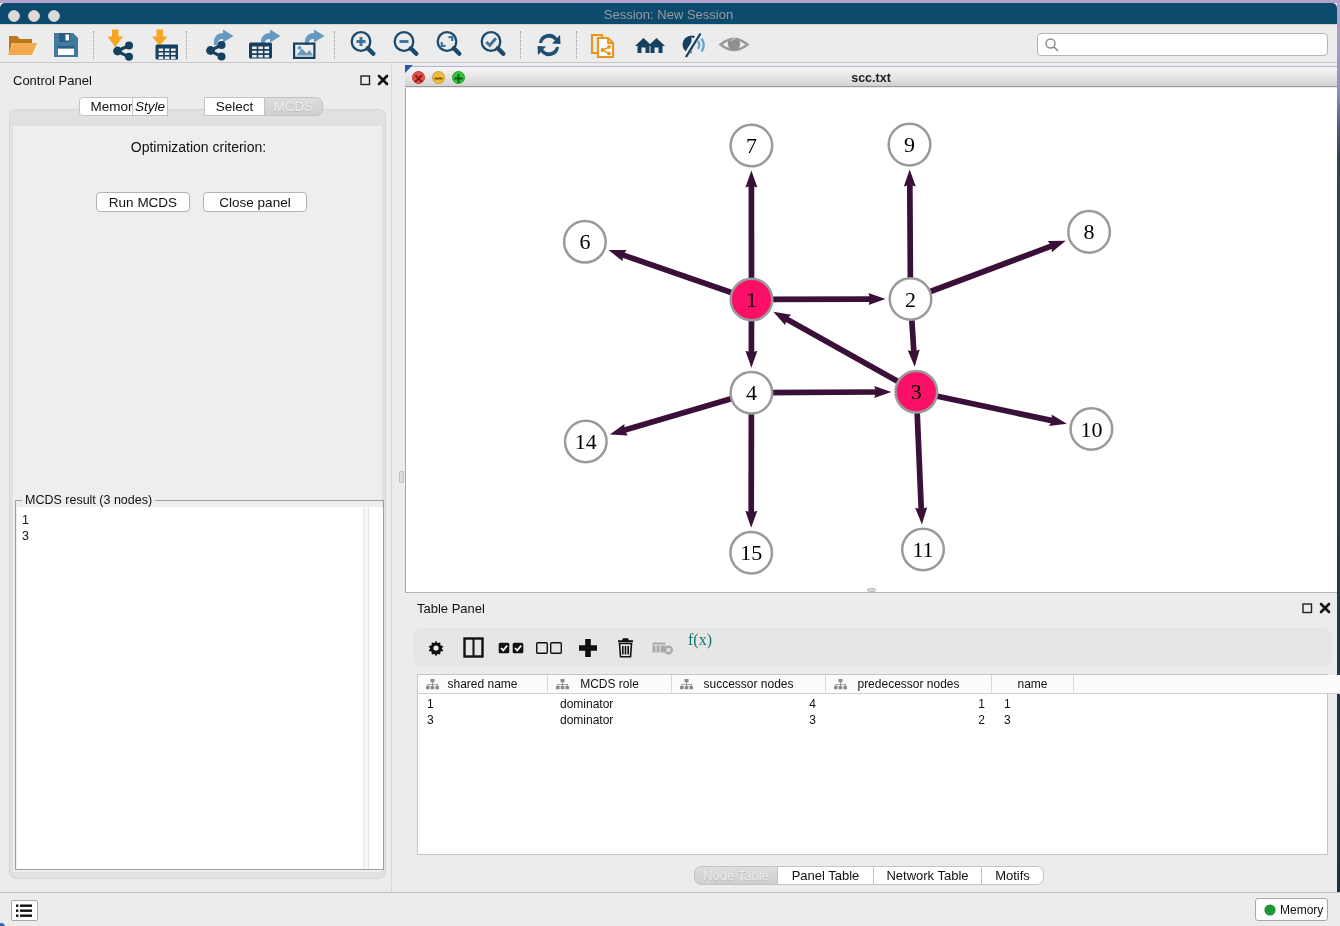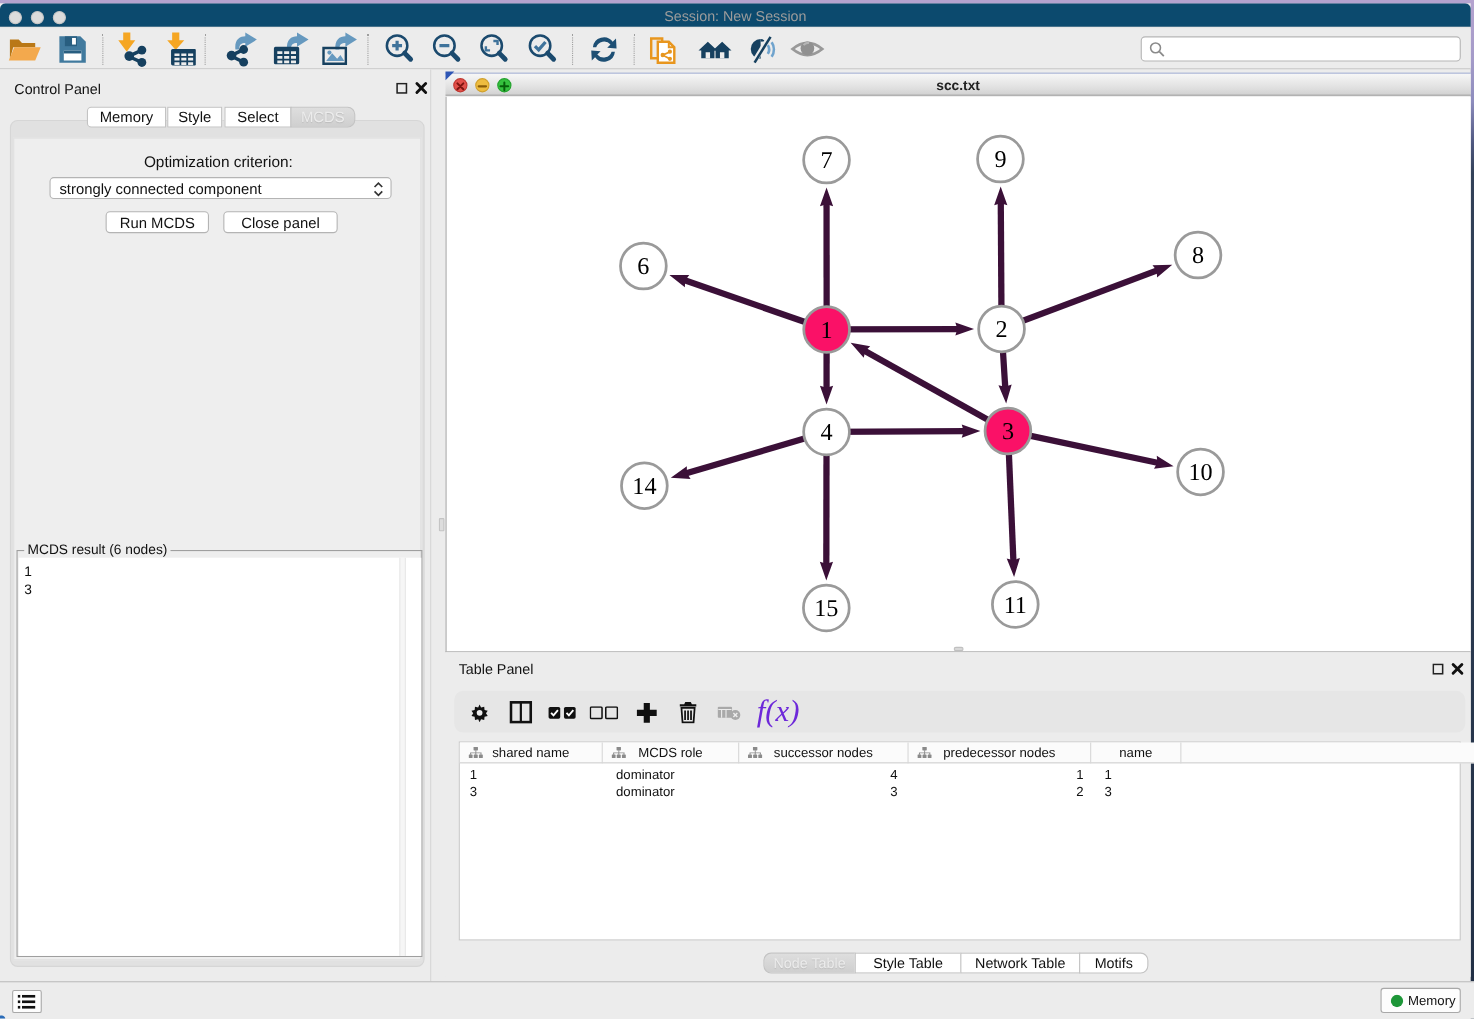--- a/index.html
+++ b/index.html
@@ -227,37 +227,32 @@
   <div id="cp-title">Control Panel</div>
   <svg class="abs" style="left:360px;top:12px;" width="11" height="11" viewBox="0 0 11 11">
       <rect x="1" y="1" width="8.5" height="8.5" fill="none" stroke="#222" stroke-width="1.4"></rect>
     </svg>
   <svg class="abs" style="left:377px;top:11px;" width="12" height="12" viewBox="0 0 12 12">
       <path d="M2 2 L10 10 M10 2 L2 10" stroke="#111" stroke-width="2.6" stroke-linecap="round"></path>
     </svg>
   <div id="tabcontent"></div>
   <div id="tabinner">
     <div id="optlabel">Optimization criterion:</div>
-    <div id="dropdown">strongly connected component
-      <svg width="10" height="14" viewBox="0 0 10 14" style="position:absolute;right:6px;top:3px;">
-          <path d="M1.5 5 L5 1.5 L8.5 5 M1.5 9 L5 12.5 L8.5 9" fill="none" stroke="#333" stroke-width="1.5"></path>
-        </svg>
-    </div>
     <div class="btn" style="left:83px;width:94px;">Run MCDS</div>
     <div class="btn" style="left:190px;width:104px;">Close panel</div>
     <div id="fieldset">
-      <div id="legend">MCDS result (6 nodes)</div>
+      <div id="legend">MCDS result (3 nodes)</div>
       <div id="resultarea">
         <div style="position:absolute;left:5px;top:5px;font-size:12.5px;color:#111;line-height:16px;">1<br>3</div>
         <div id="res-scroll"></div>
       </div>
     </div>
   </div>
   <div class="tab" style="left:79px;width:72px;border-radius:4px 0 0 4px;">Memory</div>
-  <div class="tab" style="left:152px;width:50px;">Style</div>
+  <div class="tab" style="left:132px;width:36px;font-style:italic;">Style</div>
   <div class="tab" style="left:204px;width:61px;">Select</div>
   <div class="tab" style="left:264px;width:59px;background:linear-gradient(#dedede,#cfcfcf);color:#ececec;text-shadow:0 1px 1px #bbb;border-radius:0 7px 7px 0;">MCDS</div>
 </div>
 <div class="abs" id="splith"></div>
 <div class="abs" id="netwin">
   <div id="netbar">
     <div class="mac" style="left:7px;background:#e2504a;border:1px solid #c03832;">
         <svg width="11" height="11" viewBox="0 0 11 11" style="margin-top:1px;">
           <path d="M2.8 2.8 L8.2 8.2 M8.2 2.8 L2.8 8.2" stroke="#7e1410" stroke-width="1.8" stroke-linecap="round"></path>
         </svg>
@@ -366,21 +361,21 @@
         <path d="M3.5 6.5 h12 l-1 13.3 H4.5 Z M6.8 9 v8.5 M9.5 9 v8.5 M12.2 9 v8.5" fill="none" stroke="#111" stroke-width="1.6"></path>
       </svg>
     <svg class="abs" style="left:239px;top:14px;" width="22" height="13" viewBox="0 0 22 13">
         <g fill="#a9a9a9">
           <rect x="0.5" y="0.5" width="13" height="10" rx="1"></rect>
           <path d="M1 3 h12 M4 3.5 v7 M8 3.5 v7" stroke="#ececec" stroke-width="1"></path>
           <circle cx="16.5" cy="8" r="4.5"></circle>
           <path d="M14.7 6.2 l3.6 3.6 M18.3 6.2 l-3.6 3.6" stroke="#ececec" stroke-width="1.3"></path>
         </g>
       </svg>
-    <div class="abs" style="left:275px;top:3px;font-family:'Liberation Serif',serif;font-style:italic;font-size:28px;color:#6d28d9;">f(x)</div>
+    <div class="abs" style="left:275px;top:3px;font-family:'Liberation Serif',serif;font-size:16px;color:#0f766e;">f(x)</div>
   </div>
   <div id="ttable">
     <div id="thead">
       <div class="th" style="left:0;width:130px;"><svg width="13" height="11" viewBox="0 0 13 11" style="position:absolute;left:8px;top:4px;">
             <g fill="#8a8a8a">
               <rect x="4.5" y="0" width="4" height="3.2" rx="0.5"></rect>
               <rect x="0" y="7" width="3.6" height="3.2" rx="0.5"></rect>
               <rect x="4.7" y="7" width="3.6" height="3.2" rx="0.5"></rect>
               <rect x="9.4" y="7" width="3.6" height="3.2" rx="0.5"></rect>
               <path d="M6.2 3 h0.8 v2 h-0.8 Z M1.4 5 h10.4 v0.8 H1.4 Z M1.4 5 h0.9 v2.2 h-0.9 Z M6.1 5 h0.9 v2.2 h-0.9 Z M10.8 5 h0.9 v2.2 h-0.9 Z"></path>
@@ -420,21 +415,21 @@
     <div class="td" style="left:254px;top:21px;width:144px;text-align:right;">4</div>
     <div class="td" style="left:408px;top:21px;width:159px;text-align:right;">1</div>
     <div class="td" style="left:586px;top:21px;">1</div>
     <div class="td" style="left:9px;top:37px;">3</div>
     <div class="td" style="left:142px;top:37px;">dominator</div>
     <div class="td" style="left:254px;top:37px;width:144px;text-align:right;">3</div>
     <div class="td" style="left:408px;top:37px;width:159px;text-align:right;">2</div>
     <div class="td" style="left:586px;top:37px;">3</div>
   </div>
   <div class="btab" style="left:289px;width:84px;background:linear-gradient(#dedede,#cfcfcf);color:#ececec;text-shadow:0 1px 1px #bbb;border-radius:7px 0 0 7px;top:273px;">Node Table</div>
-  <div class="btab" style="left:372px;width:97px;top:273px;">Style Table</div>
+  <div class="btab" style="left:372px;width:97px;top:273px;">Panel Table</div>
   <div class="btab" style="left:468px;width:109px;top:273px;">Network Table</div>
   <div class="btab" style="left:576px;width:63px;border-radius:0 7px 7px 0;top:273px;">Motifs</div>
 </div>
 <div class="abs" id="statusbar">
   <div id="listbtn">
       <svg width="17" height="14" viewBox="0 0 17 14" style="margin:3px 0 0 4px;">
         <g fill="#111">
           <rect x="0" y="0.5" width="2.4" height="2.4"></rect>
           <rect x="4" y="0.5" width="12" height="2.4"></rect>
           <rect x="0" y="5.5" width="2.4" height="2.4"></rect>

